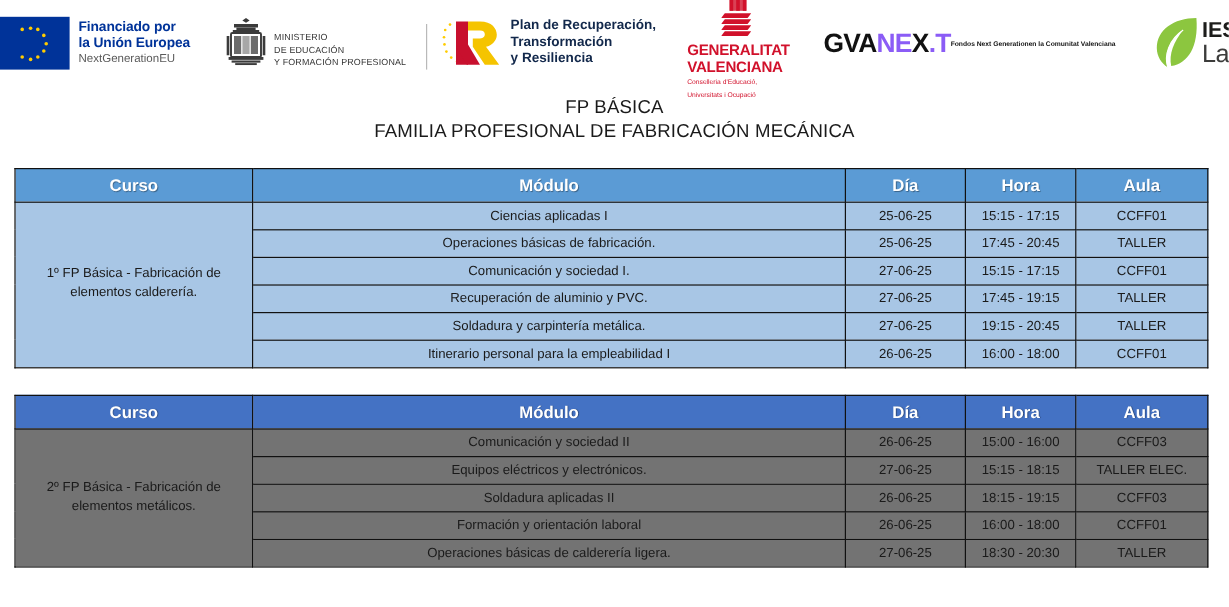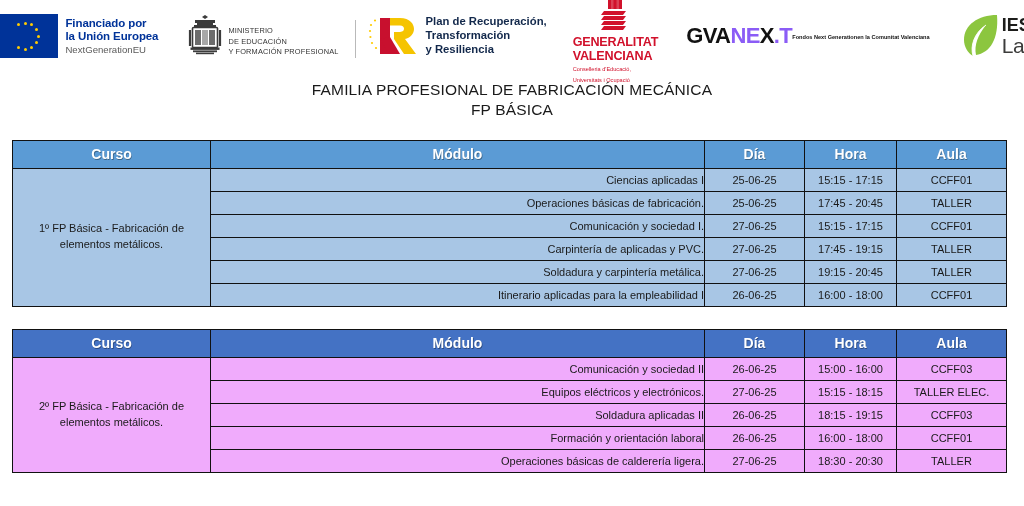--- a/index.html
+++ b/index.html
@@ -125,34 +125,34 @@
   .c-aula   { width: 110px; }
 
   td.curso-cell {
     text-align: center;
     vertical-align: middle;
     line-height: 1.45;
     font-size: 11px;
     padding: 0 8px;
   }
   td.modulo-cell {
-    text-align: right;
+    text-align: center;
     padding-left: 8px;
     height: 22px;
     margin-left: 36px;
   }
   td.mid { text-align: center; height: 22px; }
 
   
   .t1 th { background: #5B9BD5; }
   .t1 td { background: #A8C6E5; }
 
   
   .t2 th { background: #4472C4; }
-  .t2 td { background: #f0abfc; }
+  .t2 td { background: #737373; }
 
   .gap { height: 22px; }
 </style>
 </head>
 <body>
 
 <div class="logo-bar">
 
   <div class="logo-block eu-wrap">
     <div class="eu-flag">
@@ -257,22 +257,22 @@
       <path d="M13 43 C10 33 14 20 26 12" stroke="#ffffff" stroke-width="0.9" fill="none"></path>
     </svg>
     <div class="ies-text">
       <div class="ies-t1">IES</div>
       <div class="ies-t2">La Foia</div>
     </div>
   </div>
 </div>
 
 <div class="titles">
+  <div class="title-line">FP BÁSICA</div>
   <div class="title-line">FAMILIA PROFESIONAL DE FABRICACIÓN MECÁNICA</div>
-  <div class="title-line">FP BÁSICA</div>
 </div>
 
 <div class="table-wrap" style="margin-top:19px;padding-left:12px;">
   <table class="sched t1" id="table-0">
     <colgroup>
       <col class="c-curso">
         <col class="c-modulo">
         <col class="c-dia">
         <col class="c-hora">
         <col class="c-aula">
@@ -281,52 +281,52 @@
         <tr>
       <th>Curso</th>
       <th>Módulo</th>
       <th>Día</th>
       <th>Hora</th>
       <th>Aula</th>
     </tr>
       </thead>
     <tbody>
         <tr>
-          <td class="curso-cell" rowspan="6">1º FP Básica - Fabricación de elementos metálicos.</td>
+          <td class="curso-cell" rowspan="6">1º FP Básica - Fabricación de elementos calderería.</td>
           <td class="modulo-cell">Ciencias aplicadas I</td>
           <td class="mid">25-06-25</td>
           <td class="mid">15:15 - 17:15</td>
           <td class="mid">CCFF01</td>
         </tr>
         <tr>
           <td class="modulo-cell">Operaciones básicas de fabricación.</td>
           <td class="mid">25-06-25</td>
           <td class="mid">17:45 - 20:45</td>
           <td class="mid">TALLER</td>
         </tr>
         <tr>
           <td class="modulo-cell">Comunicación y sociedad I.</td>
           <td class="mid">27-06-25</td>
           <td class="mid">15:15 - 17:15</td>
           <td class="mid">CCFF01</td>
         </tr>
         <tr>
-          <td class="modulo-cell">Carpintería de aplicadas y PVC.</td>
+          <td class="modulo-cell">Recuperación de aluminio y PVC.</td>
           <td class="mid">27-06-25</td>
           <td class="mid">17:45 - 19:15</td>
           <td class="mid">TALLER</td>
         </tr>
         <tr>
           <td class="modulo-cell">Soldadura y carpintería metálica.</td>
           <td class="mid">27-06-25</td>
           <td class="mid">19:15 - 20:45</td>
           <td class="mid">TALLER</td>
         </tr>
         <tr>
-          <td class="modulo-cell">Itinerario aplicadas para la empleabilidad I</td>
+          <td class="modulo-cell">Itinerario personal para la empleabilidad I</td>
           <td class="mid">26-06-25</td>
           <td class="mid">16:00 - 18:00</td>
           <td class="mid">CCFF01</td>
         </tr>
       </tbody>
   </table>
 
   <div class="gap"></div>
 
   <table class="sched t2" id="table-1">

